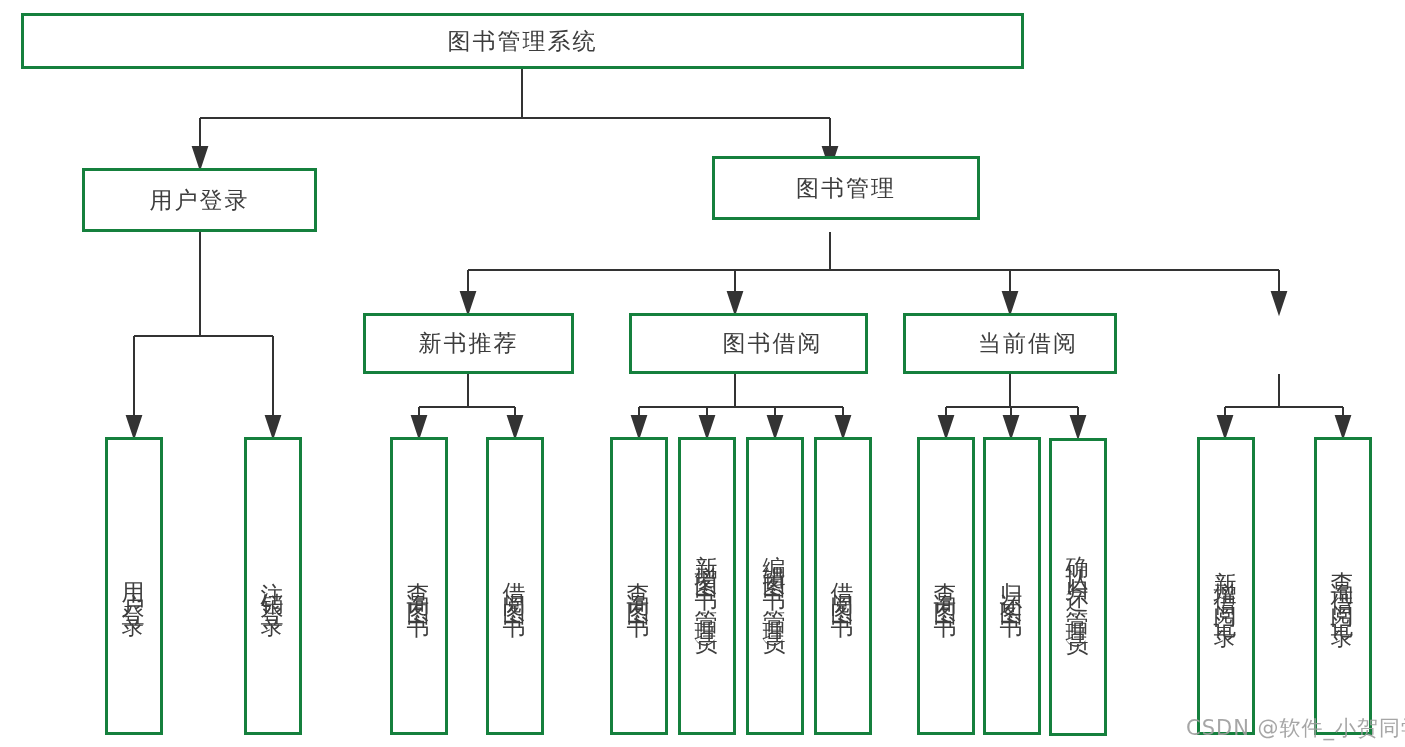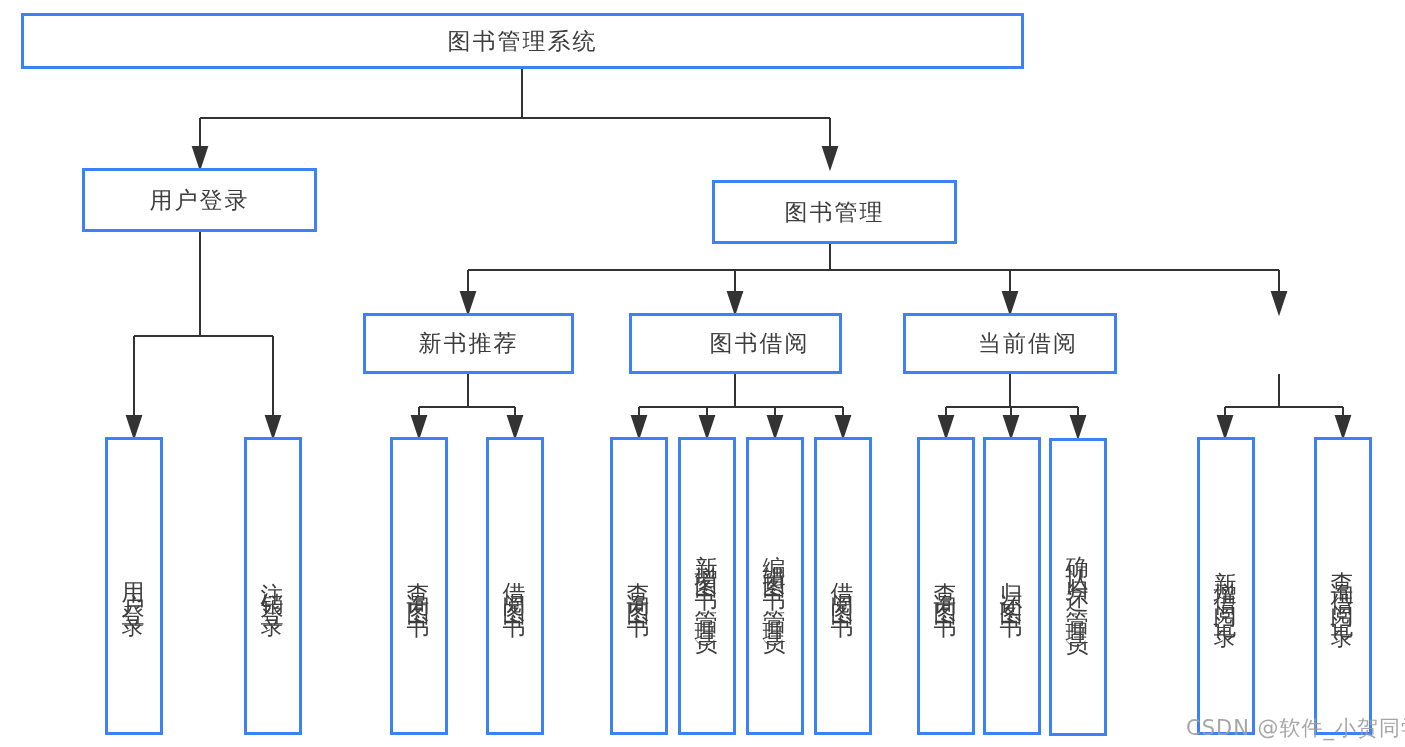--- a/index.html
+++ b/index.html
@@ -7,21 +7,21 @@
     position:relative;
     width:1405px;height:747px;
     background:#ffffff;
     font-family:"DejaVu Sans",sans-serif;
     overflow:hidden;
   }
   .connectors{position:absolute;left:0;top:0;width:1405px;height:747px;}
   .box{
     position:absolute;
     box-sizing:border-box;
-    border:3px solid #3b82f6;
+    border:3px solid #15803d;
     background:#ffffff;
     display:flex;align-items:center;justify-content:center;
     color:#3d3d3d;
     font-size:23px;
     letter-spacing:2px;
     text-align:center;
     z-index:2;
   }
   .vbox{
     writing-mode:vertical-rl;
@@ -118,24 +118,24 @@
         <polygon points="1218,416 1232,416 1225,437"></polygon>
         <line x1="1343" y1="407" x2="1343" y2="418"></line>
         <polygon points="1336,416 1350,416 1343,437"></polygon>
       </g>
     </g>
   </svg>
 
   <div class="box" style="left:21px;top:13px;width:1003px;height:56px;">图书管理系统</div>
 
   <div class="box" style="left:82px;top:168px;width:235px;height:64px;">用户登录</div>
-  <div class="box" style="left:712px;top:180px;width:245px;height:64px;">图书管理</div>
+  <div class="box" style="left:712px;top:156px;width:268px;height:64px;">图书管理</div>
 
   <div class="box" style="left:363px;top:313px;width:211px;height:61px;">新书推荐</div>
-  <div class="box" style="left:629px;top:313px;width:213px;height:61px;padding-left:48px;">图书借阅</div>
+  <div class="box" style="left:629px;top:313px;width:239px;height:61px;padding-left:48px;">图书借阅</div>
   <div class="box" style="left:903px;top:313px;width:214px;height:61px;padding-left:36px;">当前借阅</div>
 
   <div class="box vbox" style="left:105px;top:437px;width:58px;height:298px;">用户登录</div>
   <div class="box vbox" style="left:244px;top:437px;width:58px;height:298px;">注销登录</div>
 
   <div class="box vbox" style="left:390px;top:437px;width:58px;height:298px;">查询图书</div>
   <div class="box vbox" style="left:486px;top:437px;width:58px;height:298px;">借阅图书</div>
 
   <div class="box vbox" style="left:610px;top:437px;width:58px;height:298px;">查询图书</div>
   <div class="box vbox" style="left:678px;top:437px;width:58px;height:298px;">新增图书（管理员）</div>

